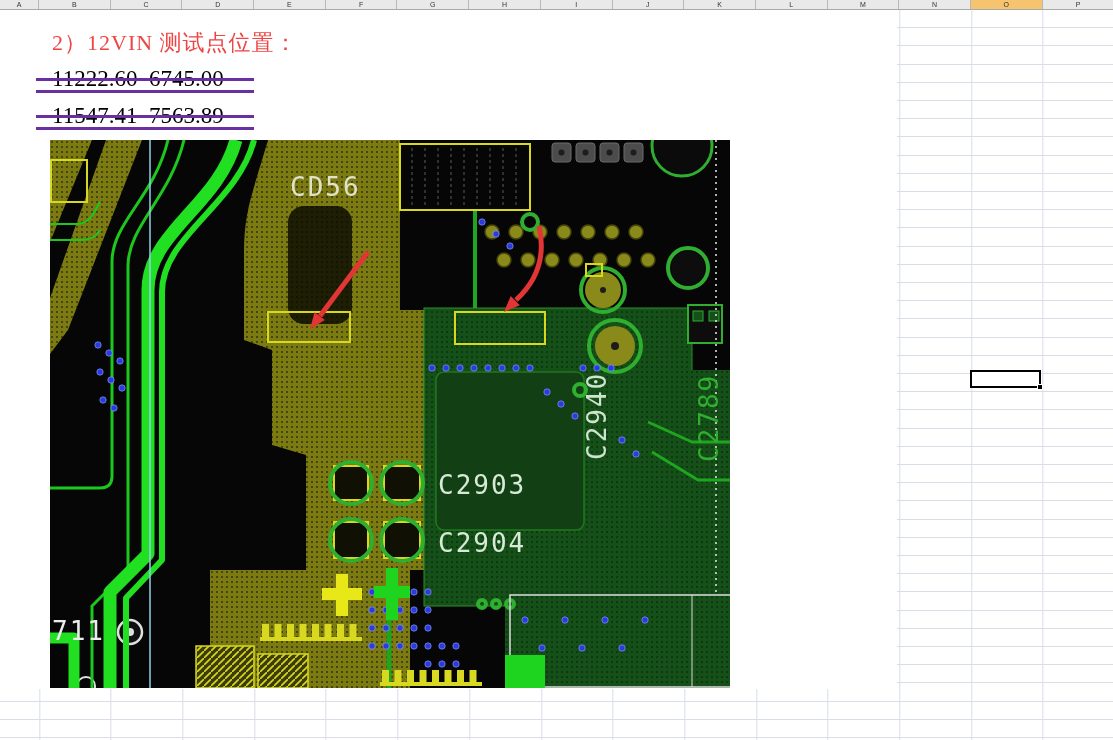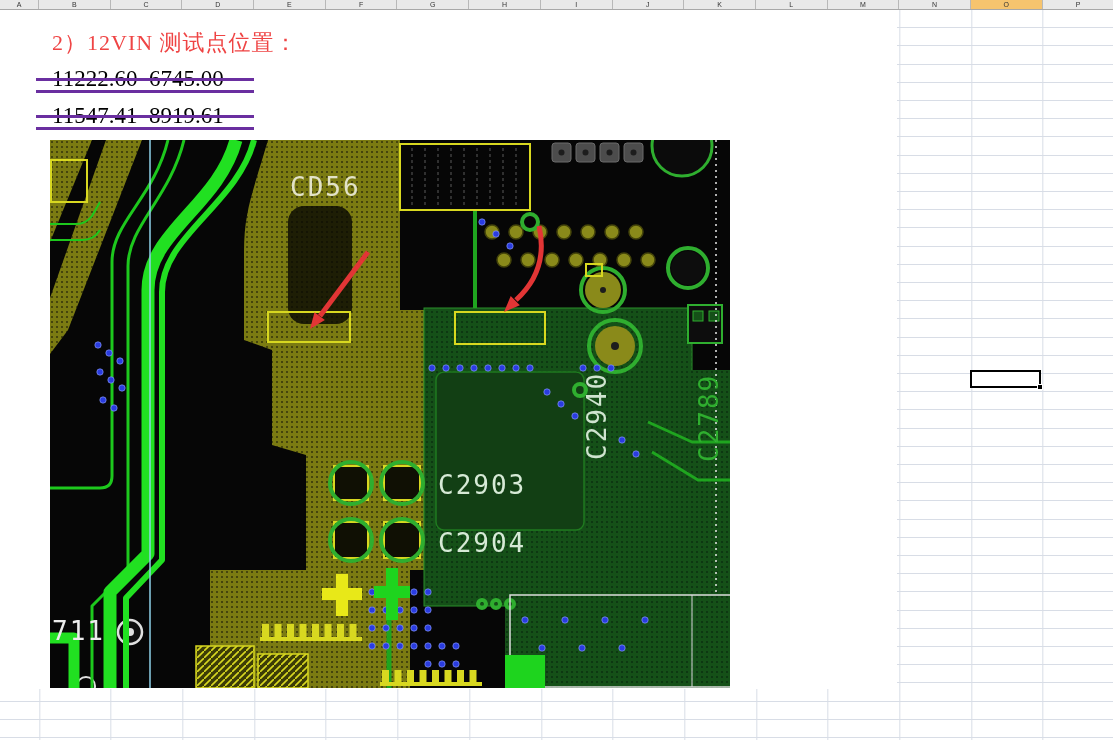--- a/index.html
+++ b/index.html
@@ -86,21 +86,21 @@
     <div class="hcell" style="width: 71.7px;">M</div>
     <div class="hcell" style="width: 71.7px;">N</div>
     <div class="hcell hl" style="width: 71.7px;">O</div>
     <div class="hcell" style="width: 71.7px;">P</div>
   </div>
 
 <div class="sel-cell"></div>
 
 <div class="page-title">2）12VIN 测试点位置：</div>
 <div class="coord c1">11222.60  6745.00</div>
-<div class="coord c2">11547.41  8919.61</div>
+<div class="coord c2">11547.41  7563.89</div>
 
 <svg class="pcb" width="680" height="548" viewBox="0 0 680 548">
   <defs>
     <pattern id="olv" width="5" height="5" patternUnits="userSpaceOnUse">
       <rect width="5" height="5" fill="#7b7b12"></rect>
         <circle cx="2" cy="2" r="1" fill="#33330a"></circle>
     </pattern>
     <pattern id="dgn" width="5" height="5" patternUnits="userSpaceOnUse">
       <rect width="5" height="5" fill="#155018"></rect>
         <circle cx="2" cy="2" r="1" fill="#0a3010"></circle>

